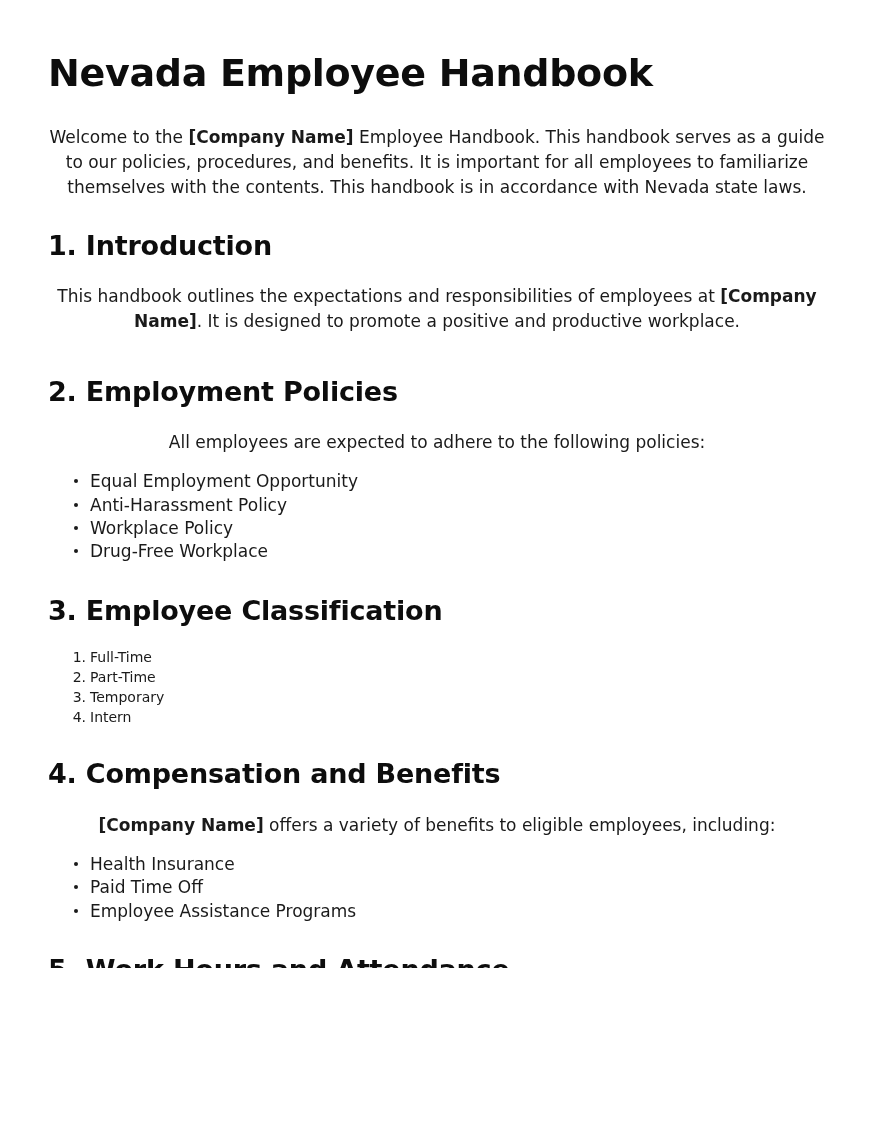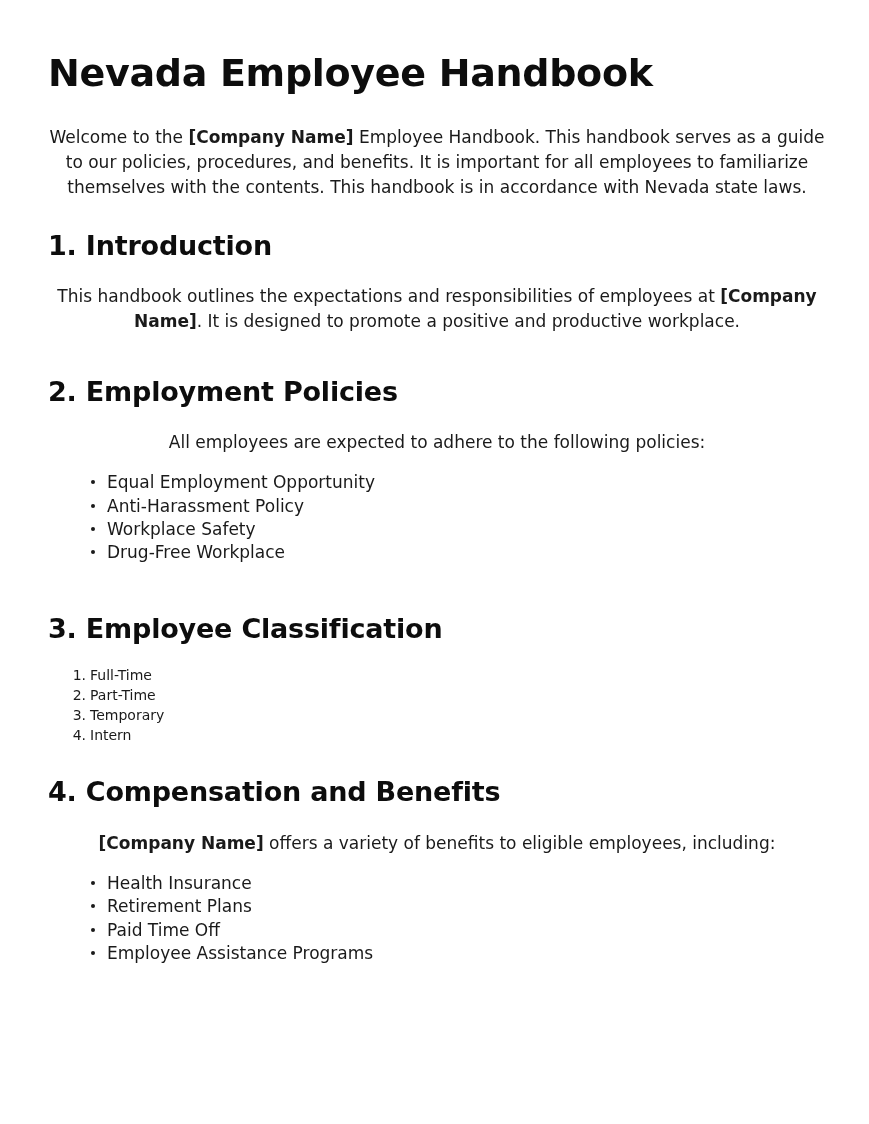--- a/index.html
+++ b/index.html
@@ -53,21 +53,21 @@
     font-weight: bold;
     line-height: 1.2;
     margin: 0 0 22px 0;
     color: #0d0d0d;
     letter-spacing: -0.2px;
   }
   .section-para {
     margin: 0 0 16px 0;
   }
   ul.bullets {
-    margin: 17px;
+    margin: 0;
     padding: 0 0 0 42px;
     list-style: none;
   }
   ul.bullets li {
     position: relative;
     font-size: 17px;
     line-height: 1.2;
     padding: 0 0 3px 0;
     color: #1a1a1a;
   }
@@ -137,41 +137,40 @@
           <h2 class="section-heading">1. Introduction</h2>
           <p class="para section-para"><span>This handbook outlines the expectations and responsibilities of employees at </span><b>[Company Name]</b><span>. It is designed to promote a positive and productive workplace.</span></p>
           <div class="gap-sm"></div>
         </div>
         <div class="section">
           <h2 class="section-heading">2. Employment Policies</h2>
           <p class="para section-para"><span>All employees are expected to adhere to the following policies:</span></p>
           <ul class="bullets">
             <li>Equal Employment Opportunity</li>
             <li>Anti-Harassment Policy</li>
-            <li>Workplace Safety</li>
+            <li>Workplace Policy</li>
             <li>Drug-Free Workplace</li>
           </ul>
           <div class="gap-after-list"></div>
         </div>
         <div class="section">
           <h2 class="section-heading">3. Employee Classification</h2>
           <ol class="numbers">
             <li>Full-Time</li>
             <li>Part-Time</li>
             <li>Temporary</li>
             <li>Intern</li>
           </ol>
           <div class="gap-after-list"></div>
         </div>
         <div class="section">
           <h2 class="section-heading">4. Compensation and Benefits</h2>
           <p class="para section-para"><b>[Company Name]</b><span> offers a variety of benefits to eligible employees, including:</span></p>
           <ul class="bullets">
             <li>Health Insurance</li>
-            <li>Retirement Plans</li>
             <li>Paid Time Off</li>
             <li>Employee Assistance Programs</li>
           </ul>
           <div class="gap-after-list"></div>
         </div>
         <div class="section">
           <h2 class="section-heading">5. Work Hours and Attendance</h2>
           <p class="para section-para"><span>Regular attendance is crucial for the success of our team. Employees are expected to:</span></p>
         </div>
       </div>

